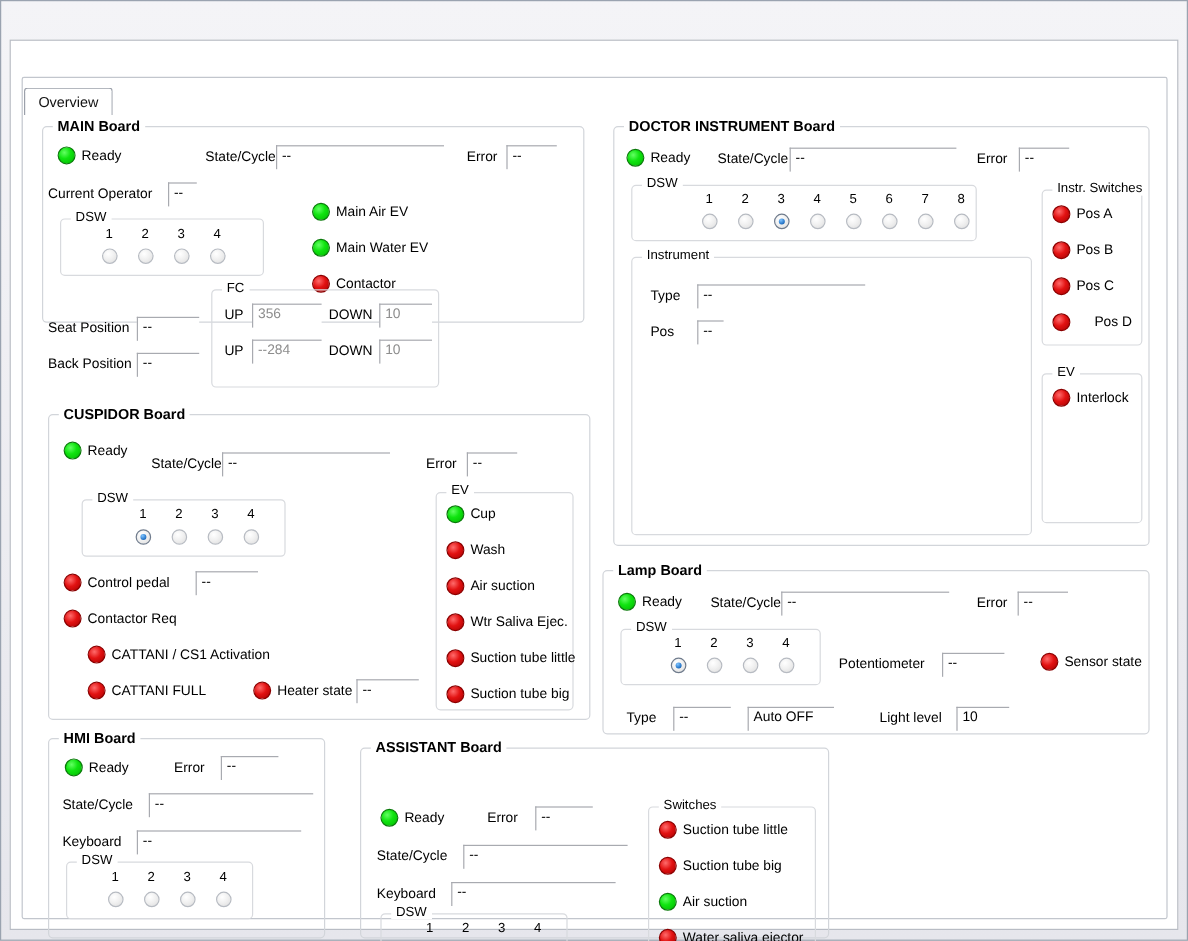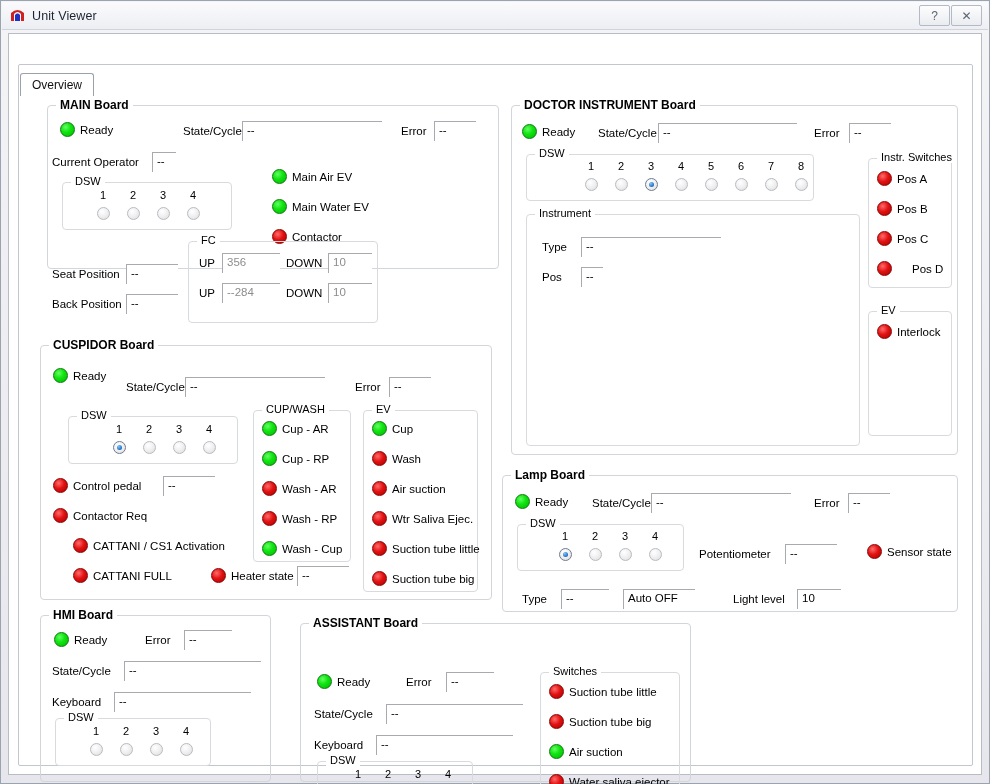--- a/index.html
+++ b/index.html
@@ -86,52 +86,35 @@
     padding-left:4px;line-height:17px;height:20px;
     background:#fff;white-space:nowrap;overflow:hidden;
   }
   .fld.grey{color:#8d8d8d;}
 </style>
 </head>
 <body>
 
 <div id="window">
 
-  <div id="titlebar">
-    <div id="app-icon">
-      <svg width="17" height="17" viewBox="0 0 17 17">
-        <path d="M2 14 L2 6 Q8.5 0 15 6 L15 14 L12 14 L12 7 Q8.5 3 5 7 L5 14 Z" fill="#d02020"></path>
-        <path d="M6 14 L6 8 Q8.5 5.2 11 8 L11 14 Z" fill="#2030c0"></path>
-      </svg>
-    </div>
-    <div id="title-text">Unit Viewer</div>
-    <div id="win-buttons">
-      <div class="winbtn">
-        <span>?</span>
-      </div>
-      <div class="winbtn">
-        <span>✕</span>
-      </div>
-    </div>
-  </div>
 
   <div id="client">
 
     <div id="tabstrip">
       <div class="tab active">
         <span>Overview</span>
       </div>
       <div class="tab">
         <span>Error Manage</span>
       </div>
     </div>
 
     <div id="tabpage">
 
-      <div class="grp bold" style="left:28px;top:40px;width:452px;height:164px;">
+      <div class="grp bold" style="left:16px;top:40px;width:452px;height:164px;">
         <div class="cap">MAIN Board</div>
 
         <div class="led green" style="left:12px;top:16px;"></div>
         <div class="ledlbl" style="left:32px;top:18px;">Ready</div>
 
         <div class="lbl" style="left:135px;top:19px;">State/Cycle</div>
         <div class="fld" style="left:194px;top:15px;width:140px;">--</div>
 
         <div class="lbl" style="left:353px;top:19px;">Error</div>
         <div class="fld" style="left:386px;top:15px;width:42px;">--</div>
@@ -267,33 +250,20 @@
         <div class="led red" style="left:32px;top:192px;"></div>
         <div class="ledlbl" style="left:52px;top:194px;">CATTANI / CS1  Activation</div>
 
         <div class="led red" style="left:32px;top:222px;"></div>
         <div class="ledlbl" style="left:52px;top:224px;">CATTANI FULL</div>
 
         <div class="led red" style="left:170px;top:222px;"></div>
         <div class="ledlbl" style="left:190px;top:224px;">Heater state</div>
         <div class="fld" style="left:256px;top:220px;width:52px;">--</div>
 
-        <div class="grp sub" style="left:212px;top:64px;width:98px;height:152px;">
-          <div class="cap">CUP/WASH</div>
-          <div class="led green" style="left:8px;top:10px;"></div>
-          <div class="ledlbl" style="left:28px;top:12px;">Cup - AR</div>
-          <div class="led green" style="left:8px;top:40px;"></div>
-          <div class="ledlbl" style="left:28px;top:42px;">Cup - RP</div>
-          <div class="led red" style="left:8px;top:70px;"></div>
-          <div class="ledlbl" style="left:28px;top:72px;">Wash - AR</div>
-          <div class="led red" style="left:8px;top:100px;"></div>
-          <div class="ledlbl" style="left:28px;top:102px;">Wash - RP</div>
-          <div class="led green" style="left:8px;top:130px;"></div>
-          <div class="ledlbl" style="left:28px;top:132px;">Wash - Cup</div>
-        </div>
 
         <div class="grp sub" style="left:322px;top:64px;width:115px;height:182px;">
           <div class="cap">EV</div>
           <div class="led green" style="left:8px;top:10px;"></div>
           <div class="ledlbl" style="left:28px;top:12px;">Cup</div>
           <div class="led red" style="left:8px;top:40px;"></div>
           <div class="ledlbl" style="left:28px;top:42px;">Wash</div>
           <div class="led red" style="left:8px;top:70px;"></div>
           <div class="ledlbl" style="left:28px;top:72px;">Air suction</div>
           <div class="led red" style="left:8px;top:100px;"></div>

